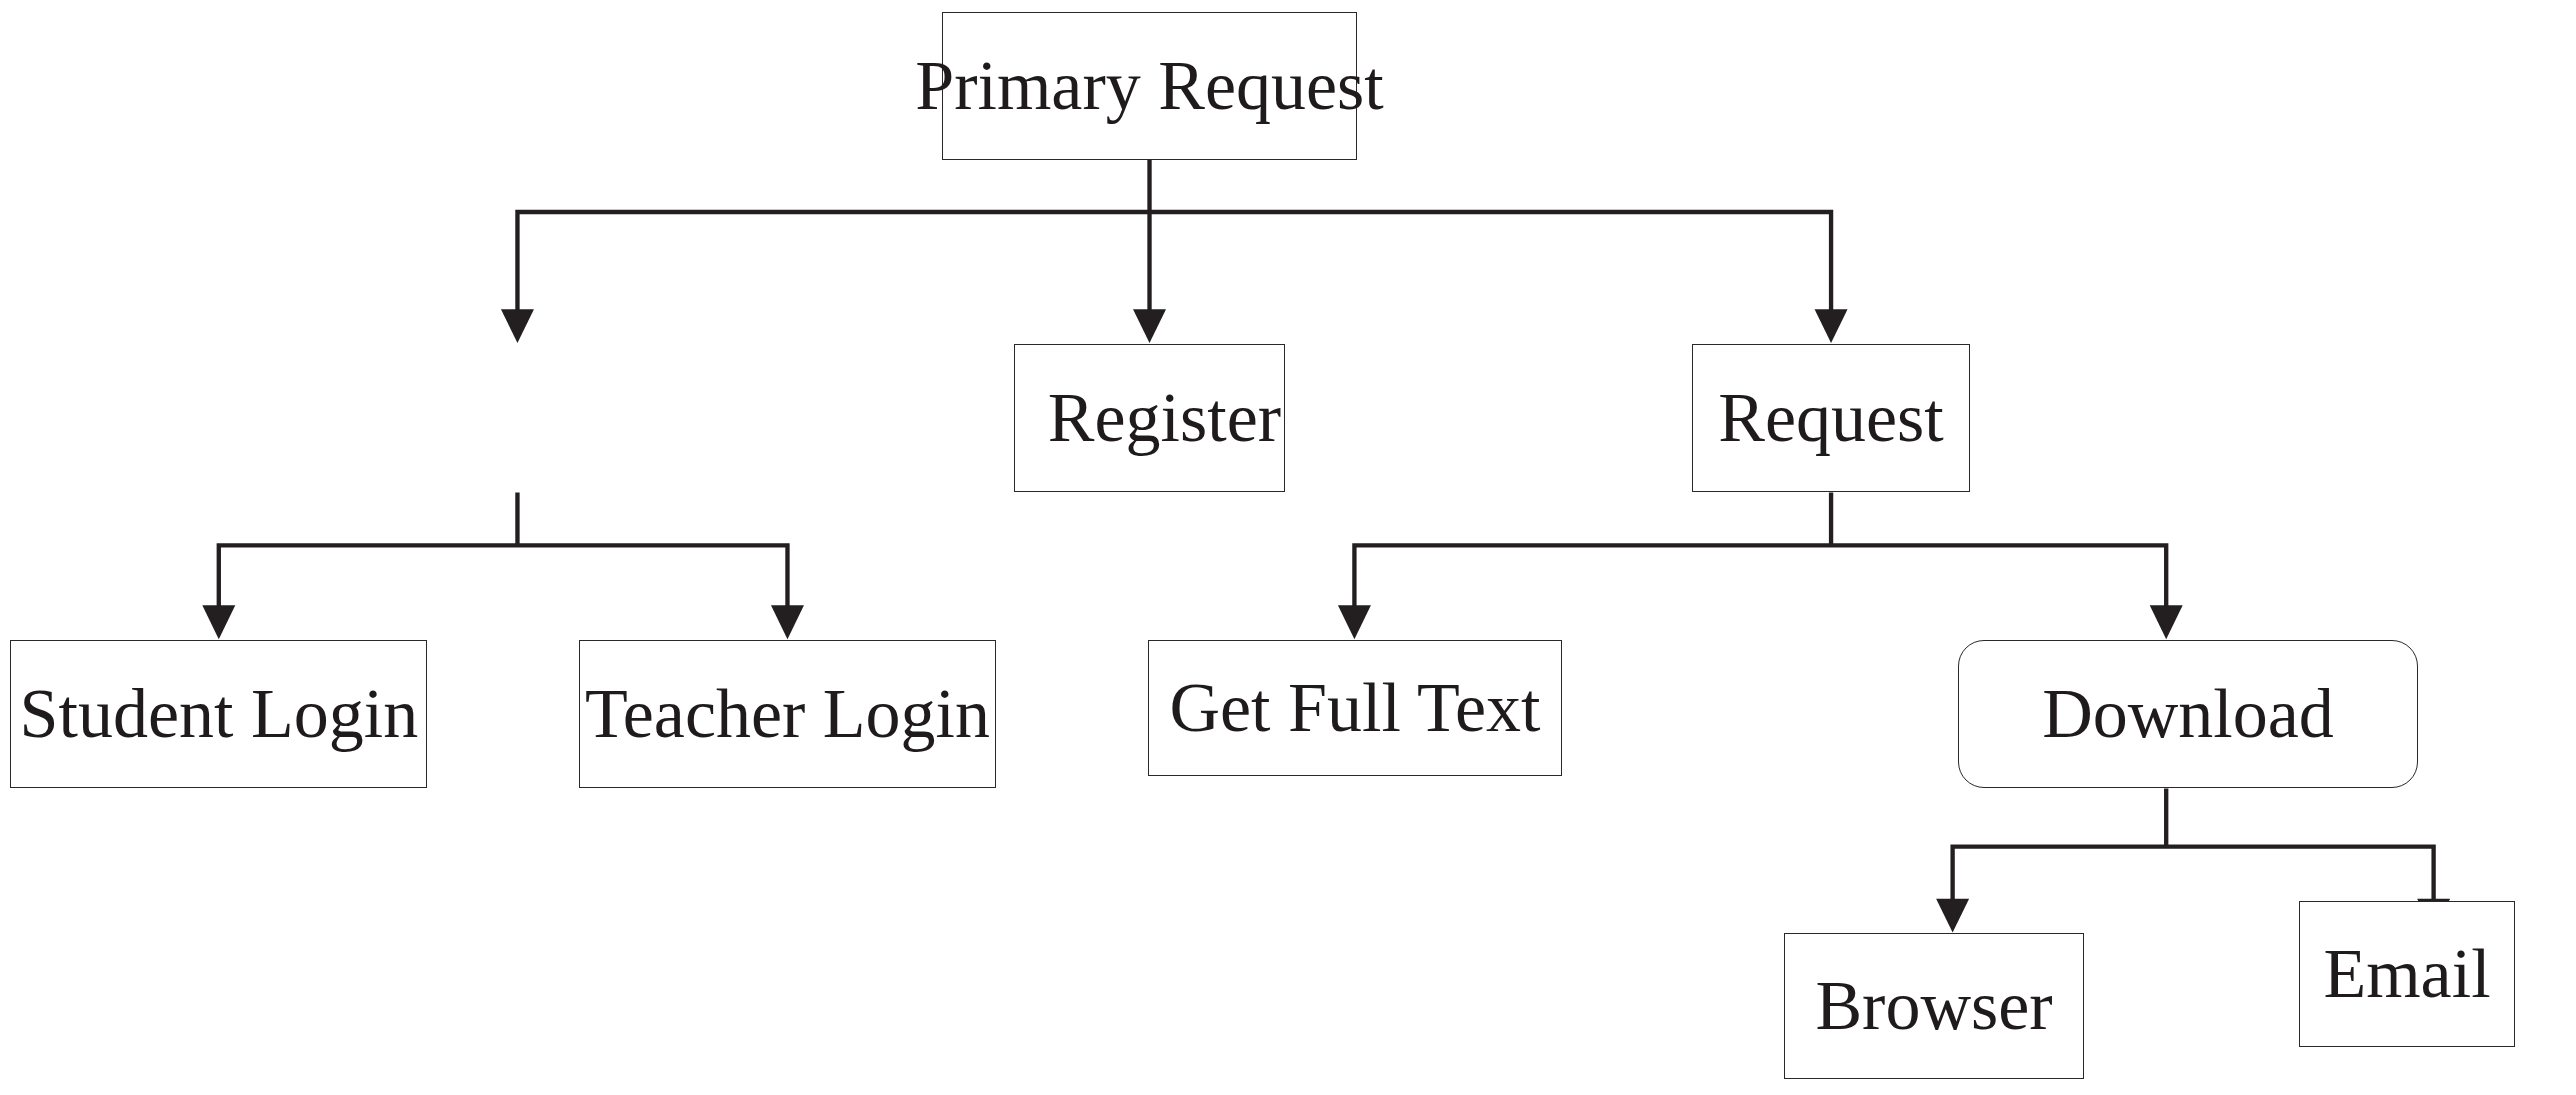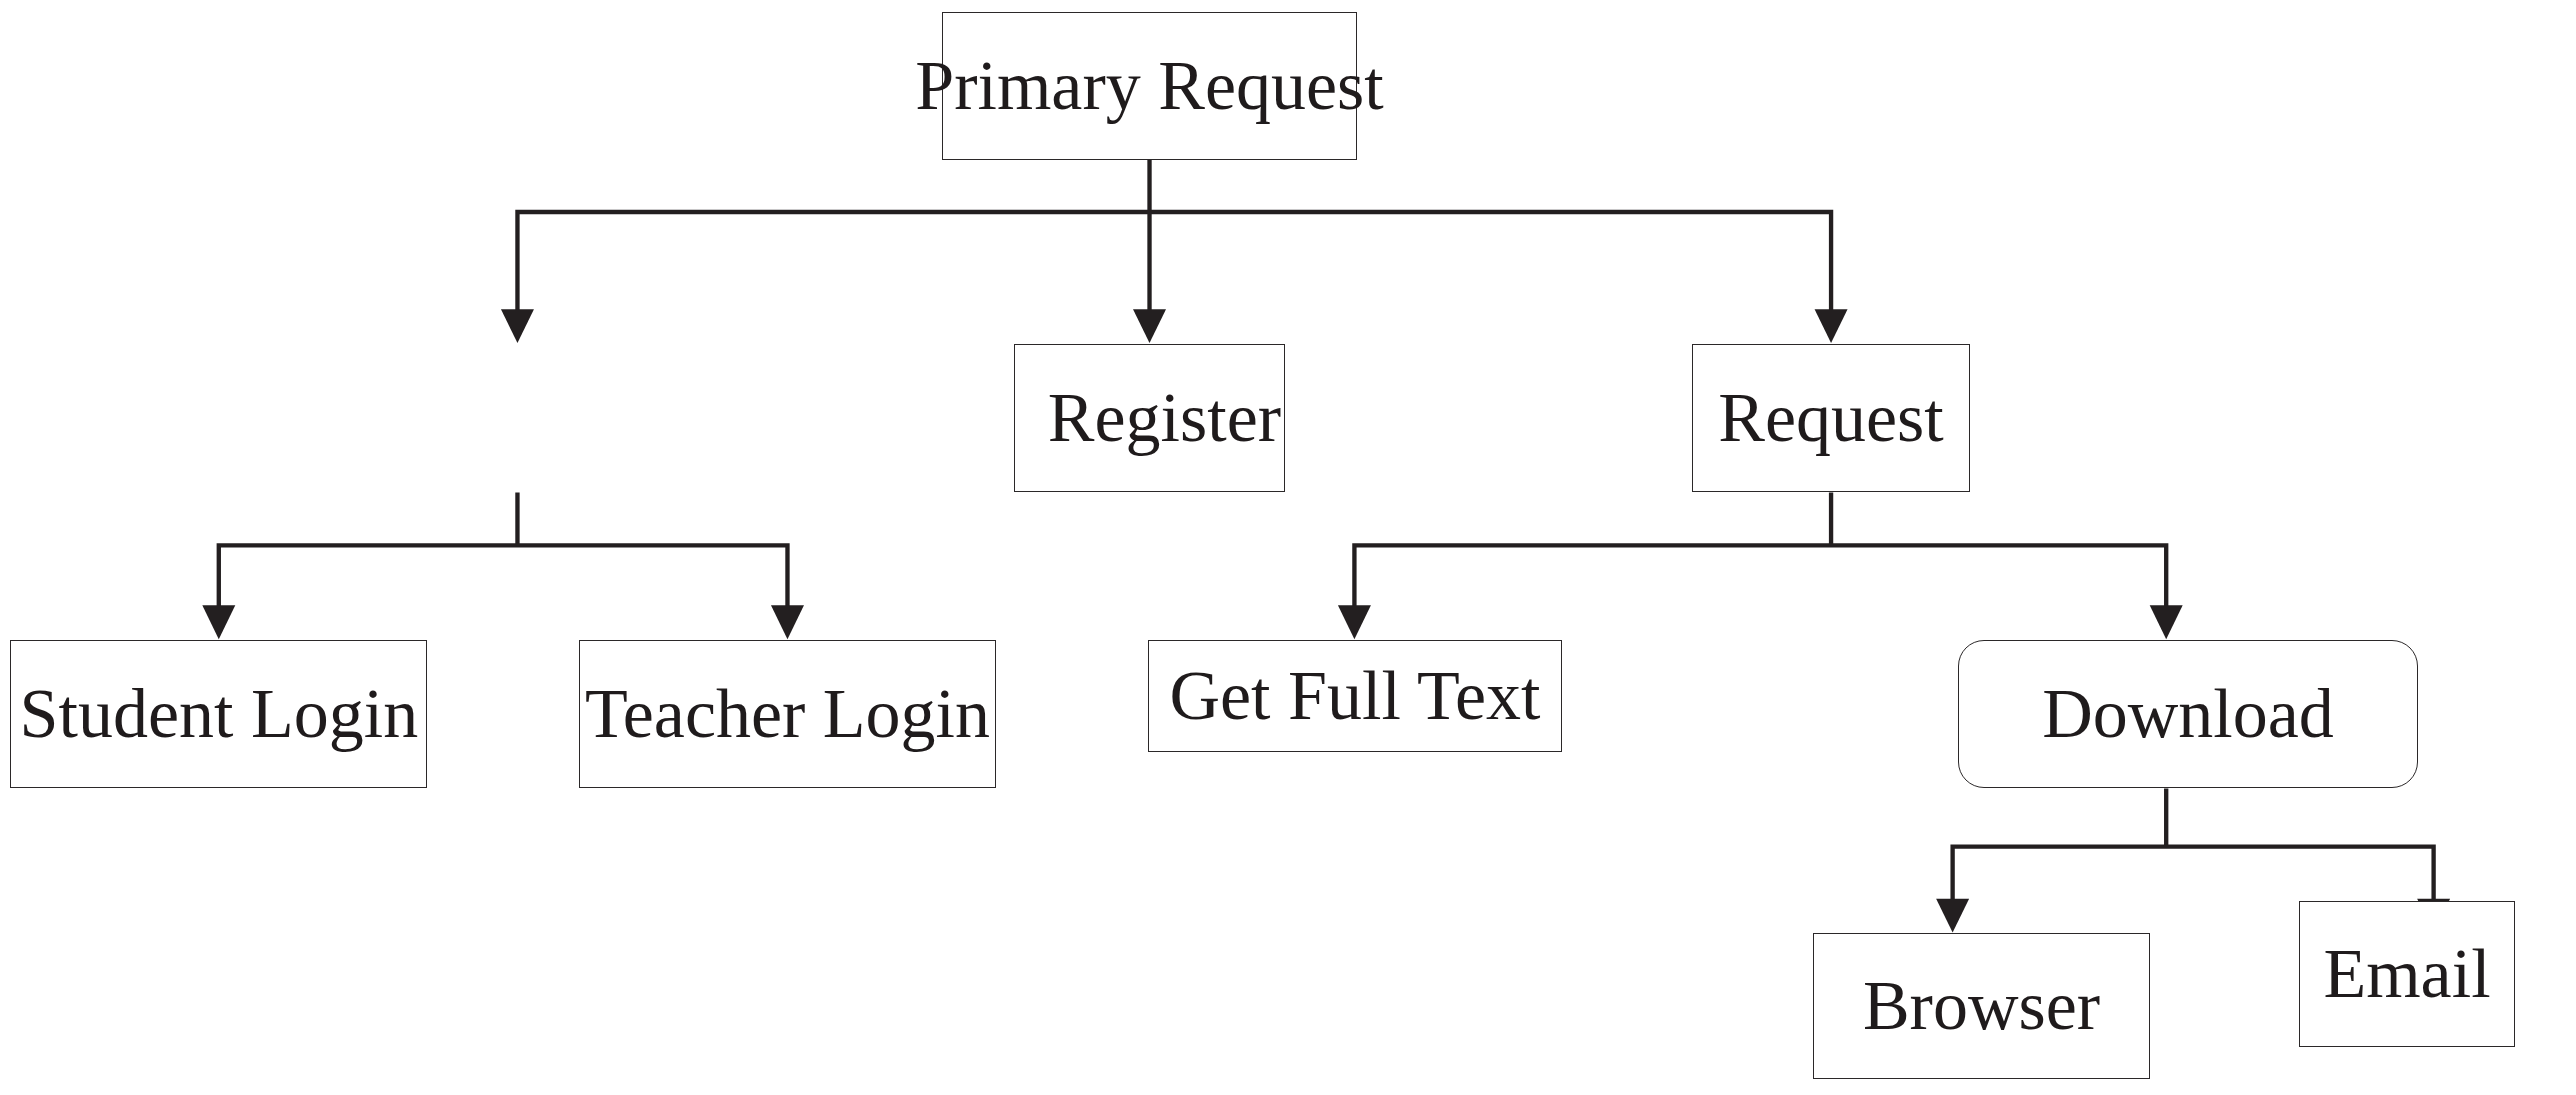--- a/index.html
+++ b/index.html
@@ -68,29 +68,29 @@
   </div>
 
   <div class="node" style="left:10.4px;top:640px;width:417px;height:148px;">
     <span>Student Login</span>
   </div>
 
   <div class="node" style="left:579px;top:640px;width:417px;height:148px;">
     <span>Teacher Login</span>
   </div>
 
-  <div class="node" style="left:1148px;top:640px;width:414px;height:112px;">
+  <div class="node" style="left:1148px;top:640px;width:414px;height:136px;">
     <span>Get Full Text</span>
   </div>
 
   <div class="node" style="left:1958px;top:640px;width:460px;height:148px;border-radius:26px;">
     <span>Download</span>
   </div>
 
-  <div class="node" style="left:1784px;top:933px;width:337px;height:146px;margin-left:29px;">
+  <div class="node" style="left:1784px;top:933px;width:300px;height:146px;">
     <span>Browser</span>
   </div>
 
   <div class="node" style="left:2299px;top:901px;width:216px;height:146px;">
     <span>Email</span>
   </div>
 
 </div>
 
 

